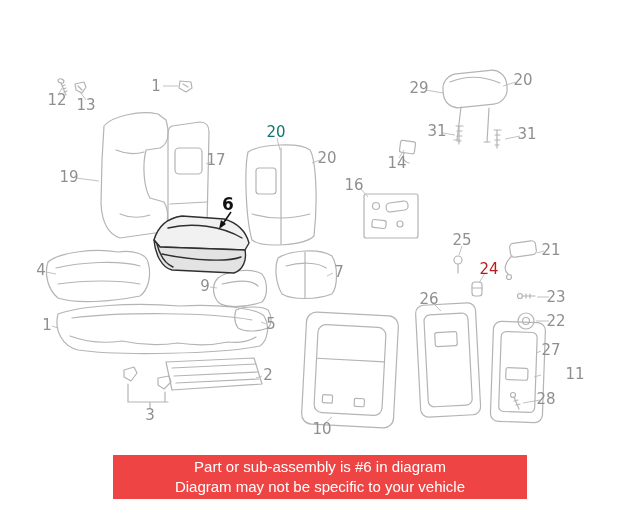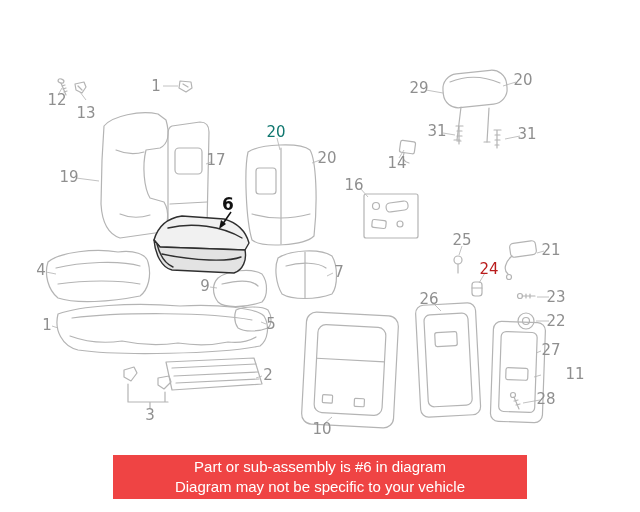--- a/index.html
+++ b/index.html
@@ -221,21 +221,21 @@
       </g>
 
       <g>
         <path d="M231,212 L222,225" stroke="#111111" stroke-width="1.5" fill="none"></path>
         <polygon points="219,229 226,224 221,220" fill="#111111" stroke="none"></polygon>
       </g>
     </svg>
 
     <div class="callouts">
         <span class="callout" style="left: 57px; top: 100px; color: rgb(143, 143, 143);">12</span>
-        <span class="callout" style="left: 86px; top: 105px; color: rgb(143, 143, 143); margin-top: 8px;">13</span>
+        <span class="callout" style="left: 86px; top: 105px; color: rgb(143, 143, 143);">13</span>
         <span class="callout" style="left: 156px; top: 86px; color: rgb(143, 143, 143);">1</span>
         <span class="callout" style="left: 419px; top: 88px; color: rgb(143, 143, 143);">29</span>
         <span class="callout" style="left: 523px; top: 80px; color: rgb(143, 143, 143);">20</span>
         <span class="callout" style="left: 437px; top: 131px; color: rgb(143, 143, 143);">31</span>
         <span class="callout" style="left: 527px; top: 134px; color: rgb(143, 143, 143);">31</span>
         <span class="callout" style="left: 276px; top: 132px; color: #0f766e;">20</span>
         <span class="callout" style="left: 216px; top: 160px; color: rgb(143, 143, 143);">17</span>
         <span class="callout" style="left: 327px; top: 158px; color: rgb(143, 143, 143);">20</span>
         <span class="callout" style="left: 397px; top: 163px; color: rgb(143, 143, 143);">14</span>
         <span class="callout" style="left: 69px; top: 177px; color: rgb(143, 143, 143);">19</span>

